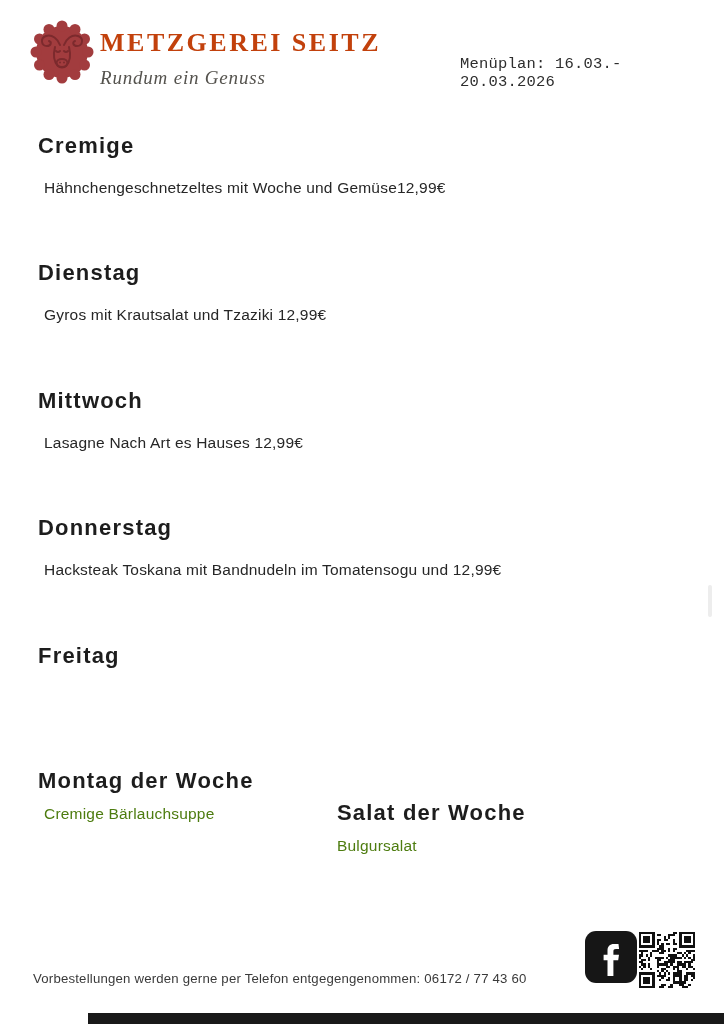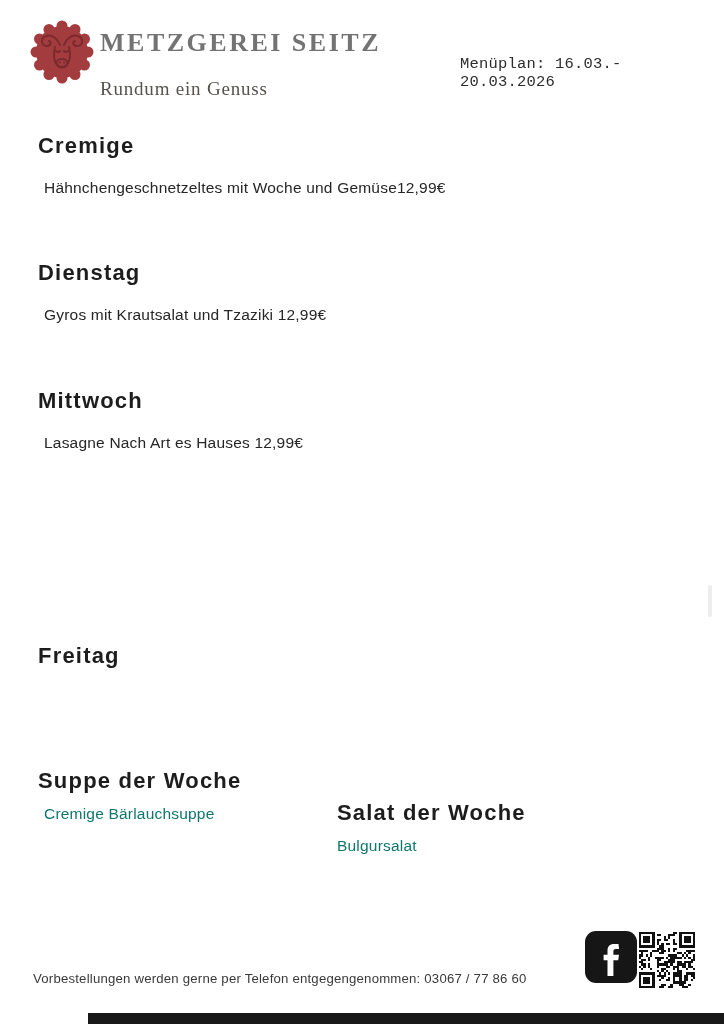--- a/index.html
+++ b/index.html
@@ -5,43 +5,43 @@
   html,body{margin:0;padding:0;background:#ffffff;}
   #page{
     position:relative;width:724px;height:1024px;background:#ffffff;overflow:hidden;
     font-family:"Liberation Sans", sans-serif;color:#222;
   }
   
   .seal{position:absolute;left:30px;top:19px;width:64px;height:66px;}
   .brand-text{position:absolute;left:100px;top:29px;}
   .brand-name{
     font-family:"Liberation Serif", serif;font-weight:700;font-size:26px;
-    letter-spacing:2.5px;color:#737373;line-height:1.1;
+    letter-spacing:2.5px;color:#c2410c;line-height:1.1;
   }
   .brand-tagline{
-    font-family:"Liberation Serif", serif;font-size:19px;
-    letter-spacing:0.8px;color:#55534e;margin-top:20px;
+    font-family:"Liberation Serif", serif;font-style:italic;font-size:19px;
+    letter-spacing:0.8px;color:#55534e;margin-top:9px;
   }
   .menu-header{
     position:absolute;left:460px;top:55px;font-size:15.5px;color:#2d2d2d;letter-spacing:0.2px;font-family:Liberation Mono, monospace;
   }
   
   .day{position:absolute;left:38px;width:640px;}
   .day h2{
     margin:0;font-size:22px;font-weight:700;color:#1d1d1d;letter-spacing:1.2px;line-height:24px;
   }
   .day p{
     margin:21px 0 0 6px;font-size:15.5px;color:#262626;letter-spacing:0.2px;line-height:18px;
   }
   
   .weekly-col{position:absolute;top:768px;}
   .weekly-col h2{
     margin:0;font-size:22px;font-weight:700;color:#1d1d1d;letter-spacing:1.2px;line-height:26px;
   }
-  .weekly-col p{margin:11px 0 0 0;font-size:15.5px;color:#0f766e;letter-spacing:0.2px;}
+  .weekly-col p{margin:11px 0 0 0;font-size:15.5px;color:#4d7c0f;letter-spacing:0.2px;}
   #weekly-soup{left:38px;}
   #weekly-soup p{margin-left:6px;}
   #weekly-salad{left:337px;margin-top:32px;}
   
   .fb{position:absolute;left:585px;top:931px;width:52px;height:52px;}
   .qr{position:absolute;left:639px;top:932px;width:56px;height:56px;}
   .footer-note{
     position:absolute;left:33px;top:971px;font-size:13.2px;color:#3a3a3a;letter-spacing:0.2px;
   }
   .bottom-bar{
@@ -100,26 +100,30 @@
     <p>Hähnchengeschnetzeltes mit Woche und Gemüse12,99€</p>
   </div>
   <div class="day" style="top:261px">
     <h2>Dienstag</h2>
     <p>Gyros mit Krautsalat und Tzaziki 12,99€</p>
   </div>
   <div class="day" style="top:389px">
     <h2>Mittwoch</h2>
     <p>Lasagne Nach Art es Hauses 12,99€</p>
   </div>
+  <div class="day" style="top:516px">
+    <h2>Donnerstag</h2>
+    <p>Hacksteak Toskana mit Bandnudeln im Tomatensogu und 12,99€</p>
+  </div>
   <div class="day" style="top:644px">
     <h2>Freitag</h2>
   </div>
 
   <div class="weekly-col" id="weekly-soup">
-    <h2>Suppe der Woche</h2>
+    <h2>Montag der Woche</h2>
     <p>Cremige Bärlauchsuppe</p>
   </div>
   <div class="weekly-col" id="weekly-salad">
     <h2>Salat der Woche</h2>
     <p>Bulgursalat</p>
   </div>
 
   <div class="fb">
     <svg viewBox="0 0 52 52" width="52" height="52" aria-hidden="true">
       <rect x="0" y="0" width="52" height="52" rx="11" fill="#161616"></rect>
@@ -334,19 +338,19 @@
         <rect x="2" y="2" width="3" height="3" fill="#111"></rect>
         <rect x="18" y="0" width="7" height="7" fill="#111"></rect>
         <rect x="19" y="1" width="5" height="5" fill="#fff"></rect>
         <rect x="20" y="2" width="3" height="3" fill="#111"></rect>
         <rect x="0" y="18" width="7" height="7" fill="#111"></rect>
         <rect x="1" y="19" width="5" height="5" fill="#fff"></rect>
         <rect x="2" y="20" width="3" height="3" fill="#111"></rect>
       </svg>
   </div>
 
-  <div class="footer-note">Vorbestellungen werden gerne per Telefon entgegengenommen: 03067 / 77 86 60</div>
+  <div class="footer-note">Vorbestellungen werden gerne per Telefon entgegengenommen: 06172 / 77 43 60</div>
 
   <div class="bottom-bar"></div>
 
   <div class="scroll-mark"></div>
 
 </div>
 
 </body></html>

